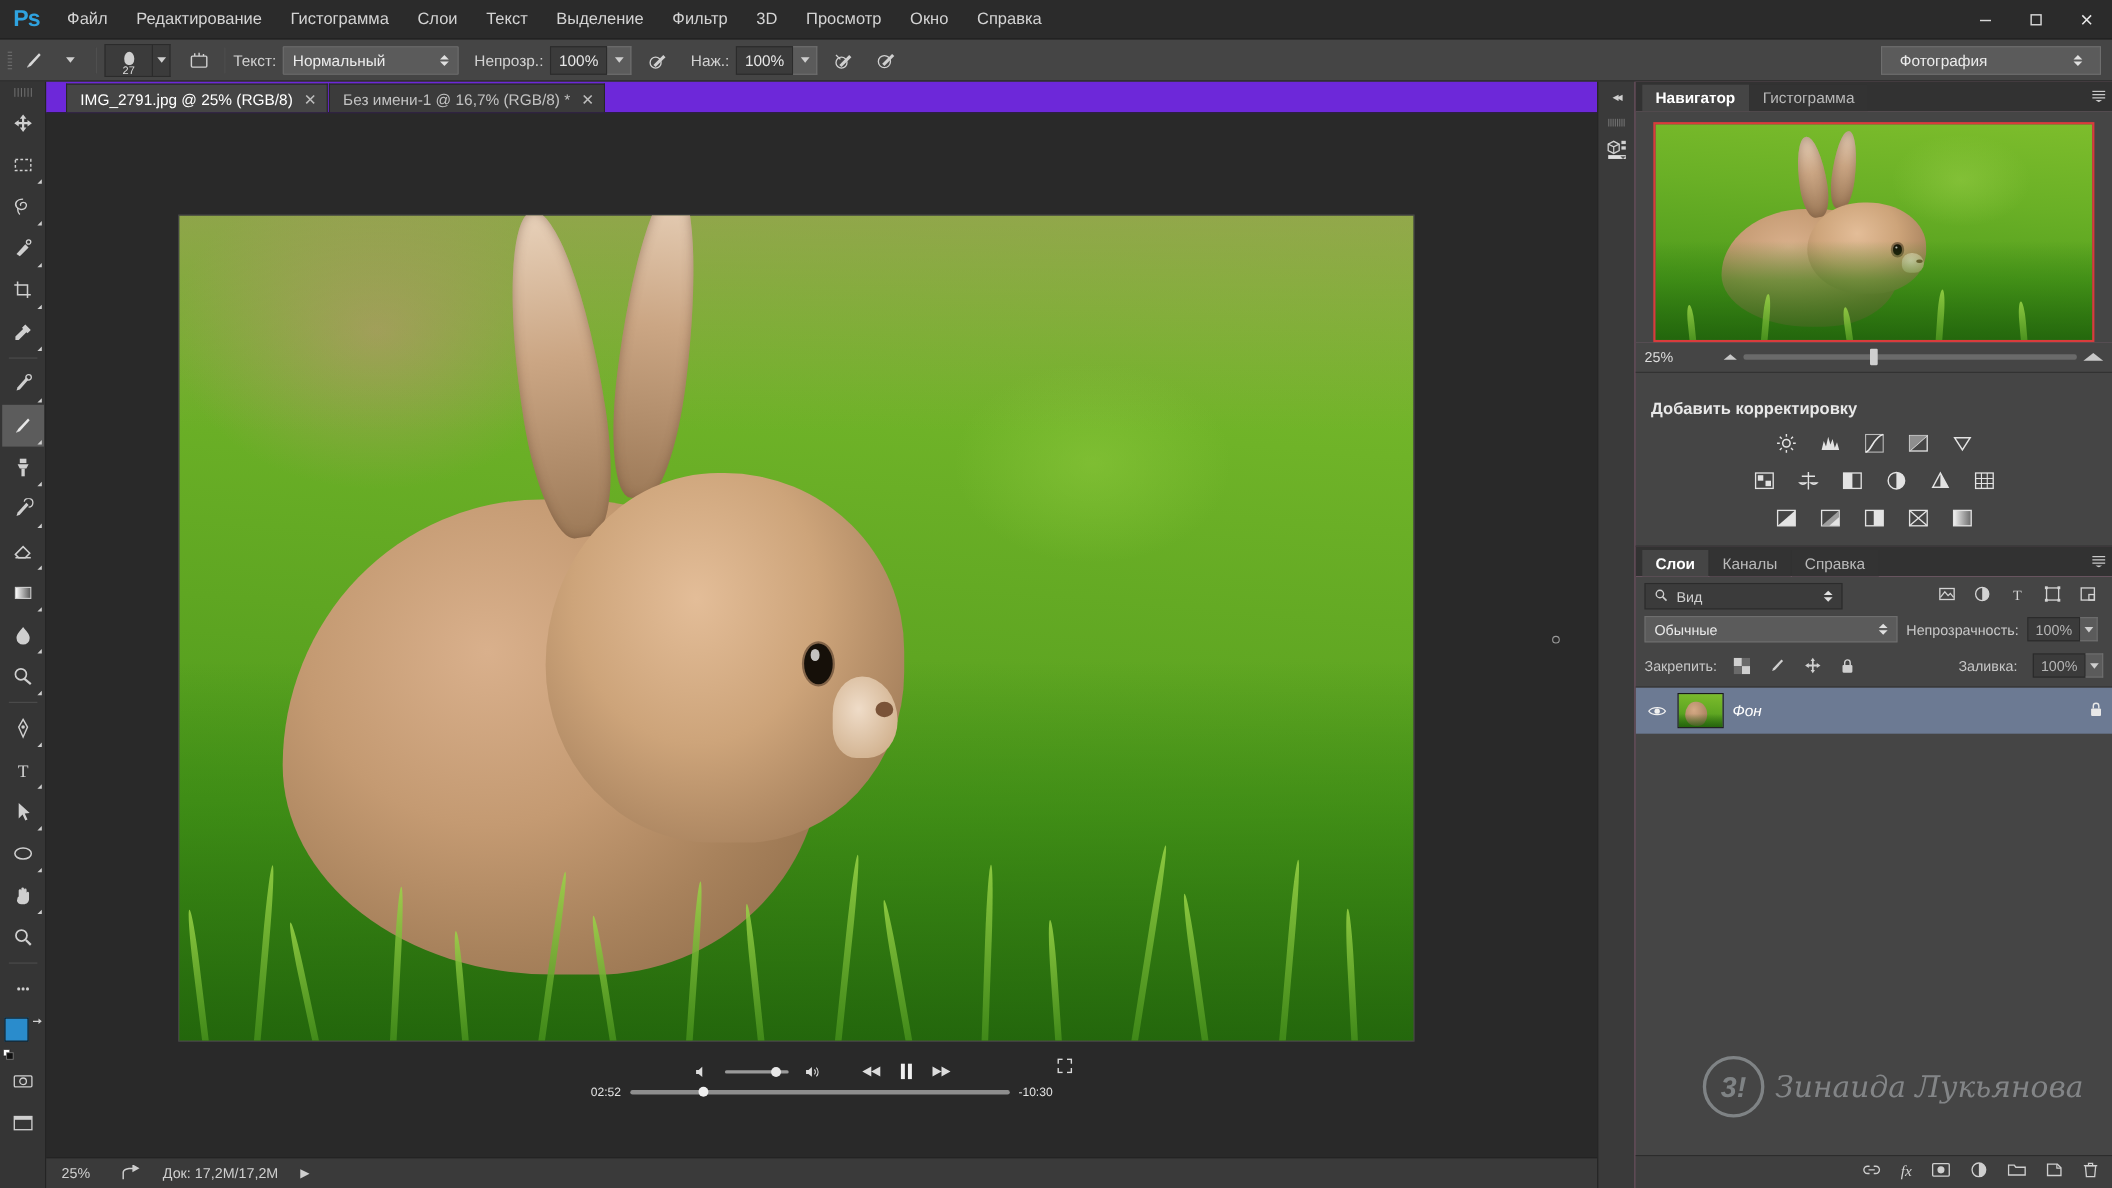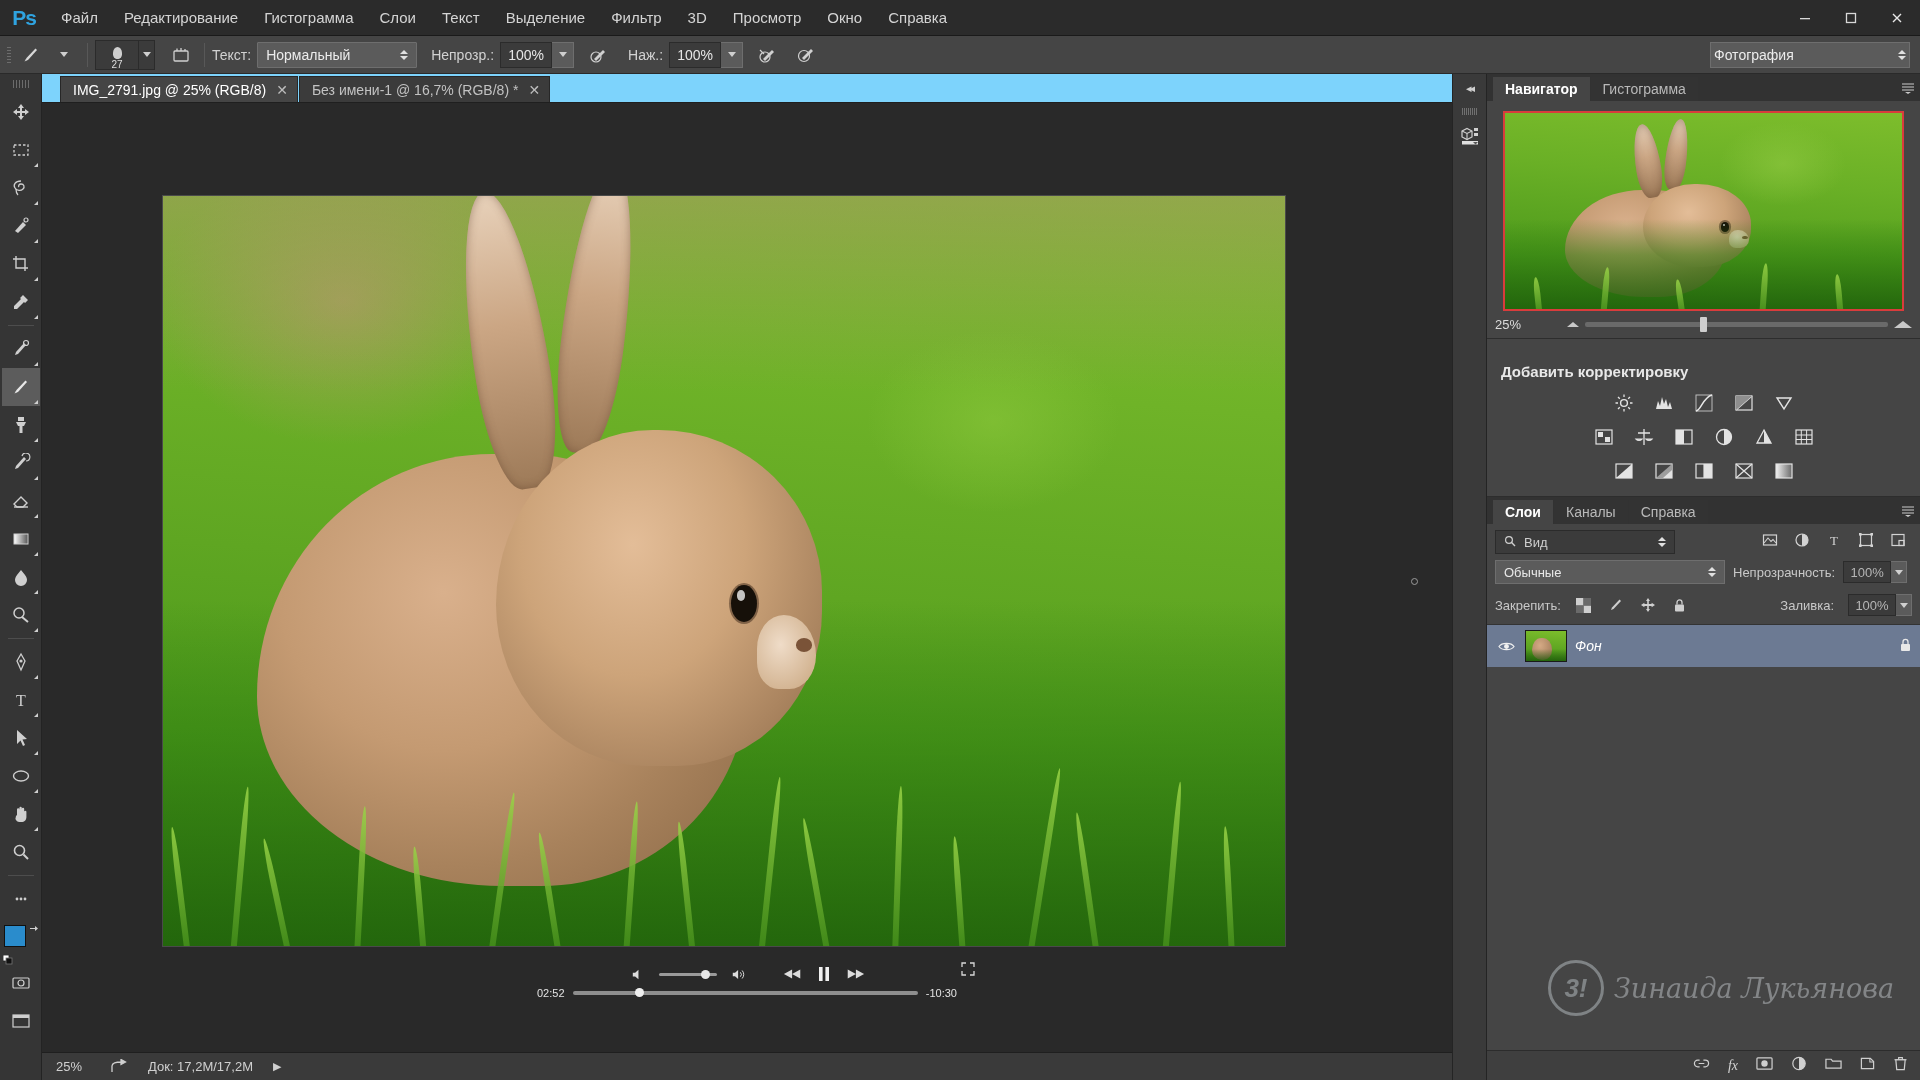--- a/index.html
+++ b/index.html
@@ -67,21 +67,21 @@
     display:flex;align-items:center;justify-content:center; min-width:52px; padding:0 6px;
   }
   .num-drop {
     height:26px;width:22px;background:#5b5b5b;border:1px solid #6e6e6e;border-left:none;
     display:flex;align-items:center;justify-content:center;
   }
   .icon-btn { width:32px;height:30px;display:flex;align-items:center;justify-content:center;color:#d6d6d6; }
   .workspace-select {
     position:absolute; right:10px; height:26px; width:200px; background:#5b5b5b;
     border:1px solid #6e6e6e; color:#ececec; font-size:14px; display:flex; align-items:center;
-    padding:0 3px;
+    padding:0 16px;
   }
 
   
   .body-row { flex:1; display:flex; min-height:0; }
 
   
   .toolbar {
     width:42px; background:#353535; border-right:1px solid #232323;
     display:flex; flex-direction:column; align-items:center; padding-top:2px; flex:0 0 42px;
   }
@@ -97,21 +97,21 @@
     transform:rotate(0deg); }
   .tool-sep { width:26px;height:1px;background:#4d4d4d;margin:4px 0; }
   .color-swatches { position:relative; width:36px; height:36px; margin:6px 0 4px;}
   .sw-front { position:absolute; left:1px; top:1px; width:22px;height:22px; background:#2a8ccc; border:1px solid #111; }
   .sw-back  { position:absolute; left:13px; top:13px; width:22px;height:22px; background:#ffffff; border:1px solid #111; z-index:-1;}
   .sw-reset { position:absolute; left:0; bottom:0; width:9px;height:9px; }
   .sw-swap  { position:absolute; right:0; top:0; color:#cfcfcf; font-size:10px;}
 
   
   .canvas-col { flex:1; display:flex; flex-direction:column; min-width:0; background:#292929;}
-  .doc-tabs { height:29px; background:#7dd3fc; display:flex; align-items:flex-end; flex:0 0 29px;
+  .doc-tabs { height:29px; background:#6d28d9; display:flex; align-items:flex-end; flex:0 0 29px;
     border-bottom:1px solid #1f1f1f; padding-left:18px;}
   .doc-tab {
     height:26px; display:flex; align-items:center; padding:0 9px 0 12px; font-size:14px;
     color:#c2c2c2; background:#3b3b3b; margin-right:1px; border:1px solid #272727; border-bottom:none;
     white-space:nowrap;
   }
   .doc-tab.active { background:#454545; color:#ffffff; }
   .tab-close { margin-left:10px; color:#bdbdbd; font-size:14px; line-height:1; }
   .canvas-wrap { flex:1; position:relative; background:#292929; overflow:hidden; display:flex;
     align-items:center; justify-content:center; }

